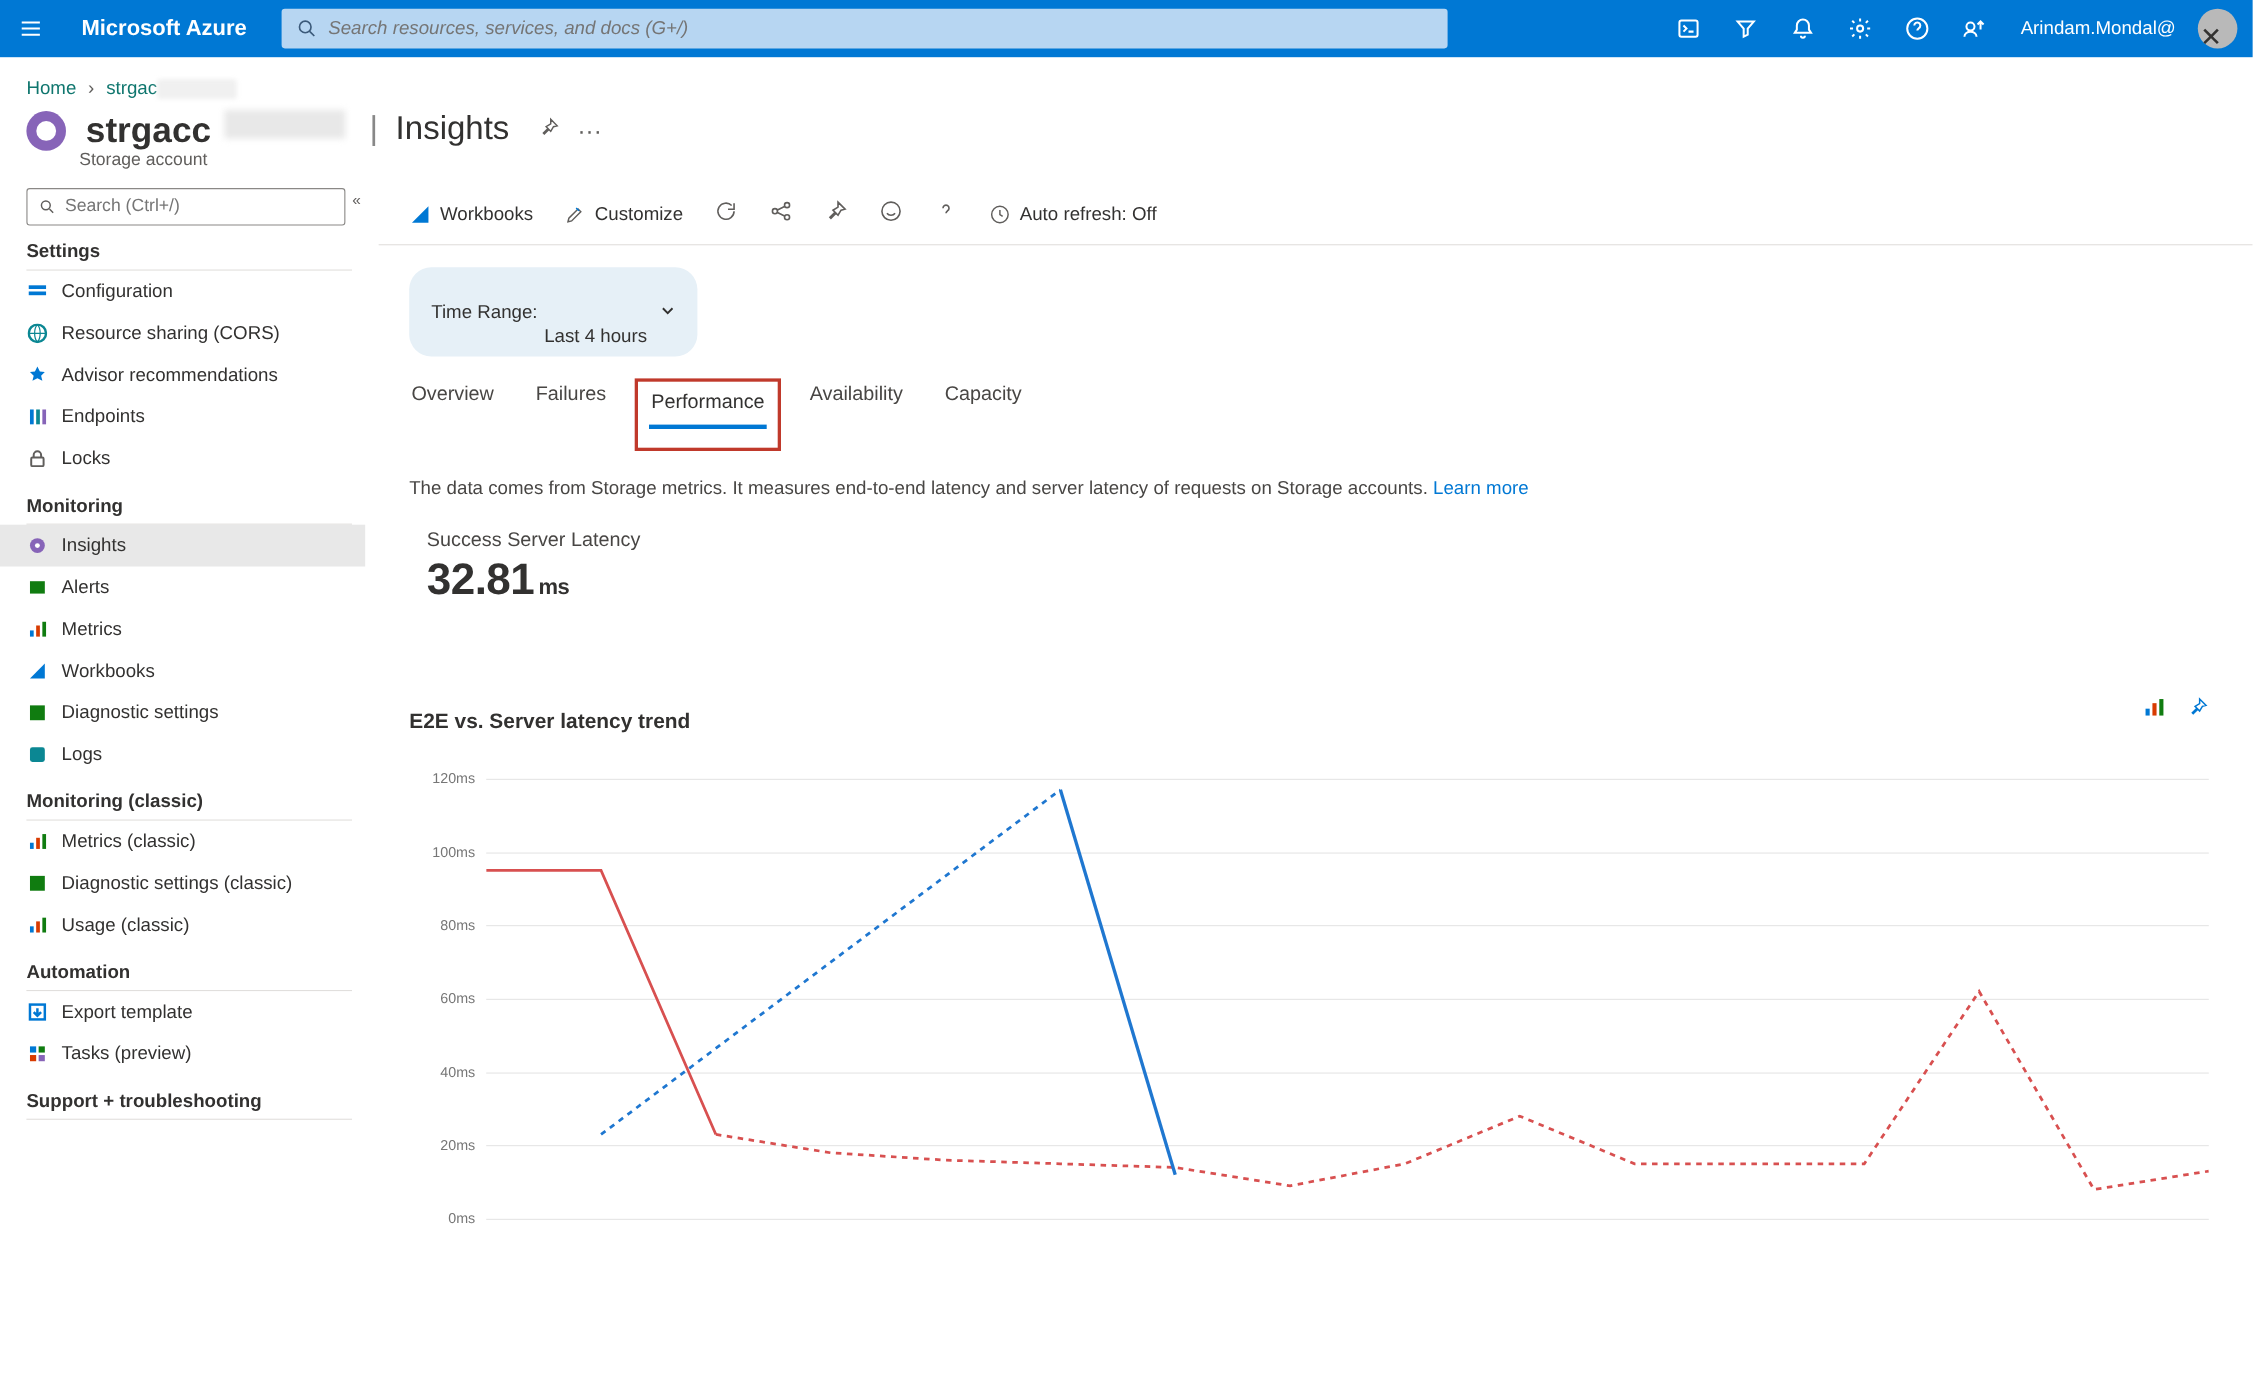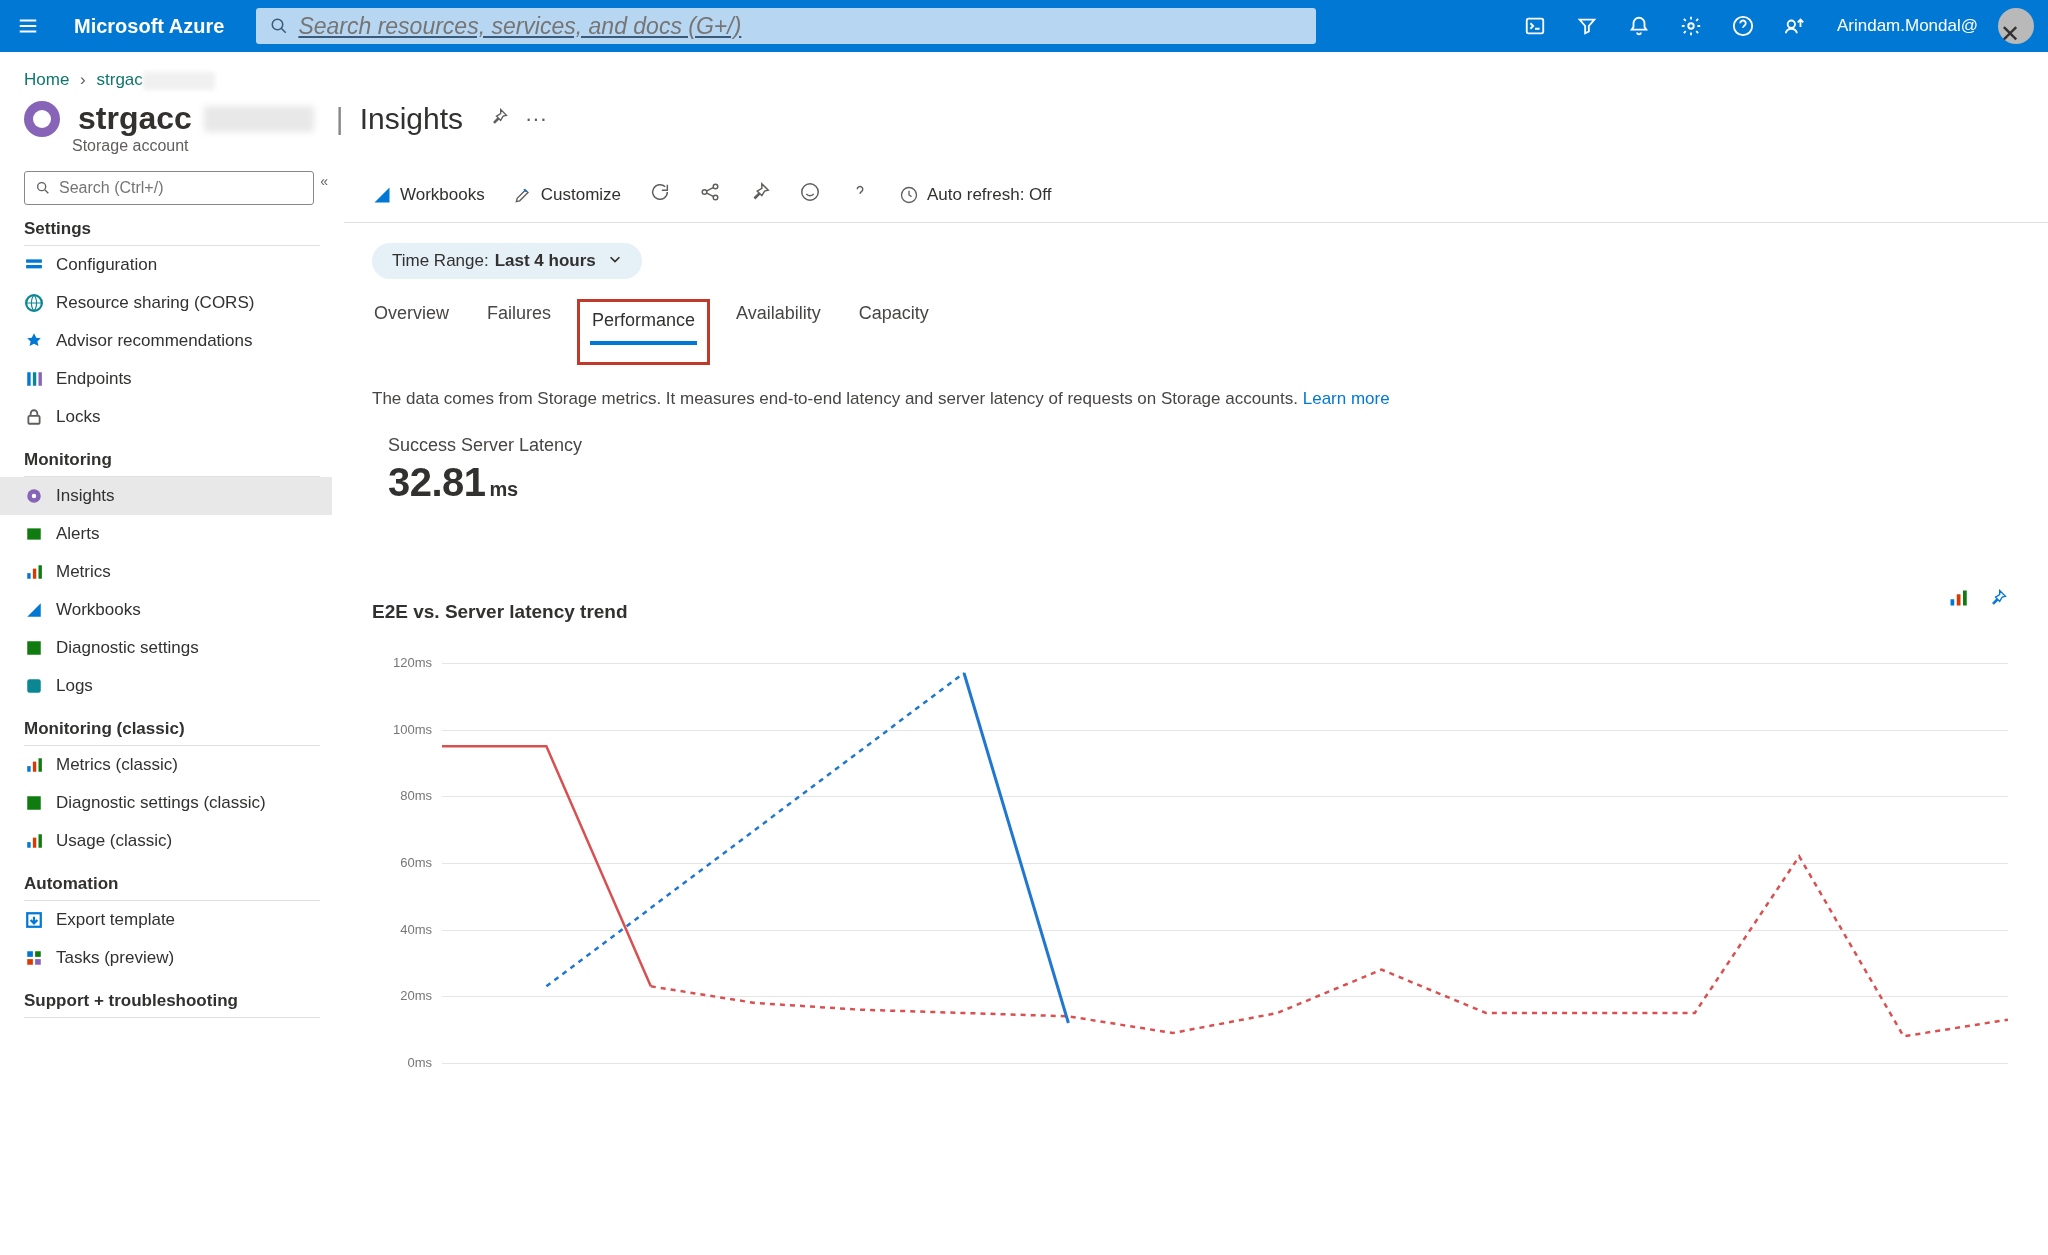--- a/index.html
+++ b/index.html
@@ -2,38 +2,38 @@
 <html><head>
 <meta charset="utf-8">
 <style>
   * { box-sizing: border-box; margin: 0; padding: 0; font-family: "Segoe UI", -apple-system, BlinkMacSystemFont, sans-serif; }
   body { background: #fff; color: #323130; width: 2048px; height: 1255px; overflow: hidden; }
   .topbar { height: 52px; background: #0078d4; display: flex; align-items: center; padding: 0 14px; gap: 14px; color: #fff; }
   .topbar .hamburger { width: 28px; height: 28px; display:flex; align-items:center; justify-content:center; cursor:pointer; }
   .topbar .brand { font-size: 20px; font-weight: 600; padding: 0 18px; }
   .topbar .searchwrap { flex:1 1 auto; display:flex; align-items:center; background:#b7d6f2; border-radius:3px; height:36px; padding:0 14px; max-width:1060px; }
   .topbar .searchwrap .sicon { width:18px; height:18px; margin-right:10px; color:#3b5a7a; }
-  .topbar .searchwrap input { flex:1; background:transparent; border:none; font-size:23px; color:#3b5a7a; outline:none; font-style: italic; text-decoration: underline; }
+  .topbar .searchwrap input { flex:1; background:transparent; border:none; font-size:17px; color:#3b5a7a; outline:none; font-style: italic; }
   .topbar .right { margin-left:auto; display:flex; align-items:center; gap:0; }
   .topbar .ticon { width:52px; height:52px; display:flex; align-items:center; justify-content:center; cursor:pointer; }
   .topbar .ticon svg { width:22px; height:22px; stroke:#fff; fill:none; stroke-width:2; }
   .topbar .user { padding:0 16px; font-size:17px; }
   .topbar .avatar { width:36px; height:36px; border-radius:50%; background:#b9b9b9; margin-left:4px; }
 
   .shell { display:flex; height: calc(100% - 52px); }
   .left { width: 344px; border-right:none; display:flex; flex-direction:column; }
   .breadcrumb { padding: 18px 24px 10px; font-size:17px; }
   .breadcrumb a { color:#0f766e; text-decoration:none; cursor:pointer; }
   .breadcrumb .sep { color:#605e5c; padding:0 6px; }
   .blurchip { display:inline-block; width:72px; height:18px; background:#f0f0f0; border-radius:2px; vertical-align:middle; filter: blur(2px); }
 
   .titlebar { padding: 0 24px 6px; display:flex; align-items:center; gap:6px; }
   .titlebar .pill { width:36px; height:36px; background:#8764b8; border-radius:50%; display:flex; align-items:center; justify-content:center; margin-right:12px; }
   .titlebar .pill .inner{ width:18px; height:18px; background:#fff; border-radius:50%; }
-  .titlebar h1 { font-size:32px; font-weight:600; display:flex; align-items:center; gap:6px; }
+  .titlebar h1 { font-size:32px; font-weight:600; display:flex; align-items:flex-start; gap:6px; }
   .titlebar h1 .blurbig { display:inline-block; width:110px; height:26px; background:#e8e8e8; filter:blur(3px); margin: 0 6px; }
   .titlebar .sep2 { font-size:30px; font-weight:300; color:#888; padding:0 10px; }
   .titlebar .subtitle { font-size:30px; font-weight:400; color:#323130; }
   .titlebar .rightactions { margin-left:auto; display:flex; gap:14px; align-items:center; }
   .storage-subtitle { padding: 0 24px 8px 72px; color:#605e5c; font-size:16px; margin-top:-6px; }
 
   .sidebar { padding: 8px 12px 0 24px; width:332px; position:relative; }
   .sidebar .searchbox { display:flex; align-items:center; border:1px solid #8a8886; border-radius:3px; height:34px; padding:0 10px; margin-bottom:6px; width:290px; }
   .sidebar .searchbox .sicon { width:16px; height:16px; margin-right:8px; color:#605e5c; }
   .sidebar .searchbox input { border:none; outline:none; font-size:16px; color:#605e5c; width:100%; }
@@ -47,21 +47,21 @@
 
   .main { flex:1; display:flex; flex-direction:column; position:relative; overflow:hidden; }
   .closebtn { position:absolute; top:20px; right:28px; cursor:pointer; font-size:24px; color:#323130; }
   .toolbar { display:flex; align-items:center; gap:28px; padding: 18px 32px 14px 28px; border-bottom: 1px solid #e1dfdd; font-size:17px; }
   .toolbar .tbtn { display:flex; align-items:center; gap:8px; cursor:pointer; color:#323130; }
   .toolbar .tbtn svg, .toolbar .ticonsvg { width:20px; height:20px; }
   .toolbar .greyicons { display:flex; gap:28px; align-items:center; }
 
   .filterbar { padding: 20px 32px 16px 28px; display:flex; }
   .pillbtn { background:#e6f0f7; border-radius:20px; padding:8px 20px; font-size:17px; display:flex; align-items:center; gap:6px; cursor:pointer; }
-  .pillbtn b { font-weight:700; }
+  .pillbtn b { font-weight:400;margin-top:45px; }
 
   .innertabs { padding: 4px 32px 0 28px; display:flex; gap:34px; font-size:18px; }
   .innertabs .tab { padding: 4px 2px 10px; color:#484644; cursor:pointer; }
   .innertabs .tab.active { color:#323130; border-bottom:4px solid #0078d4; font-weight:400; }
   .redbox { border:3px solid #c0392b; padding: 4px 10px 17px; margin: 0 -10px; }
 
   .desc { padding: 24px 32px 0 28px; font-size:17px; color:#484644; }
   .desc a { color:#0078d4; text-decoration:none; cursor:pointer;text-align:right; }
 
   .kpis { display:flex; gap:80px; padding: 26px 32px 12px 44px; }

